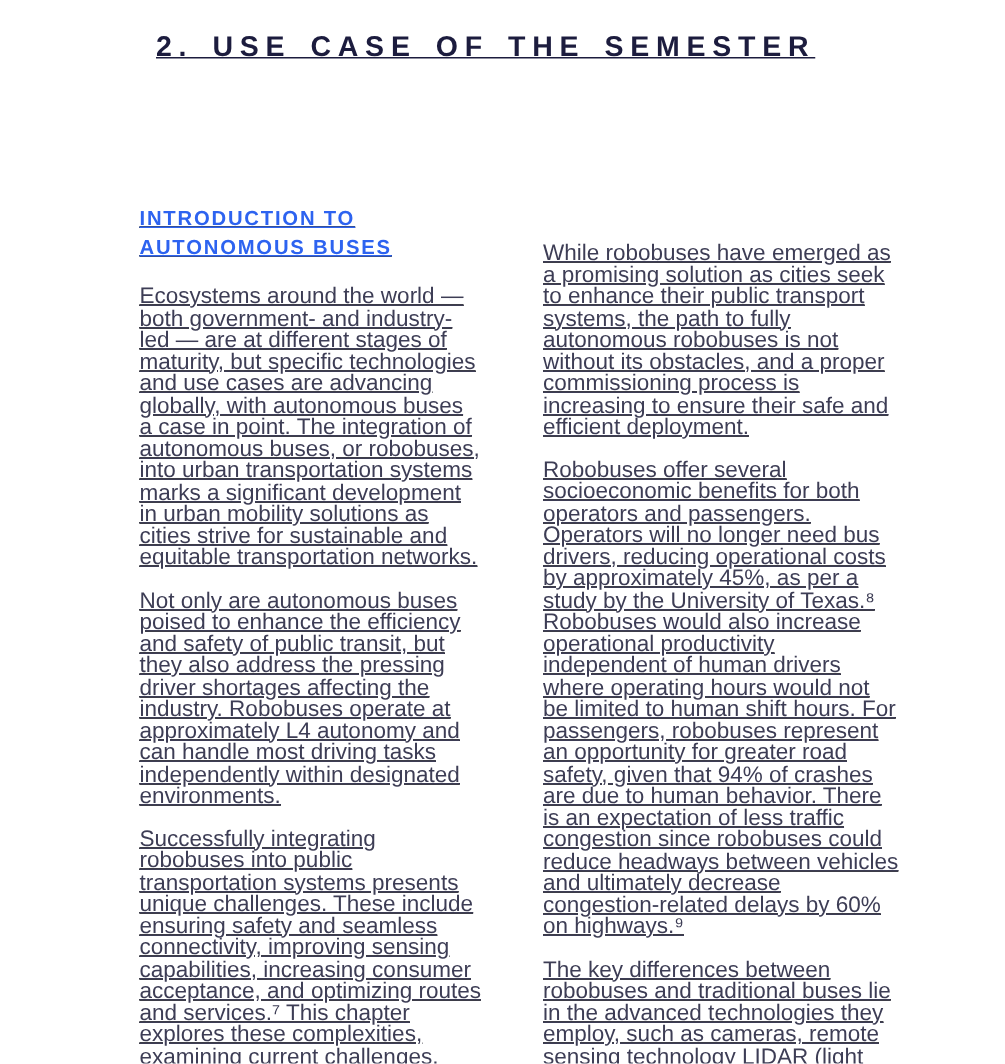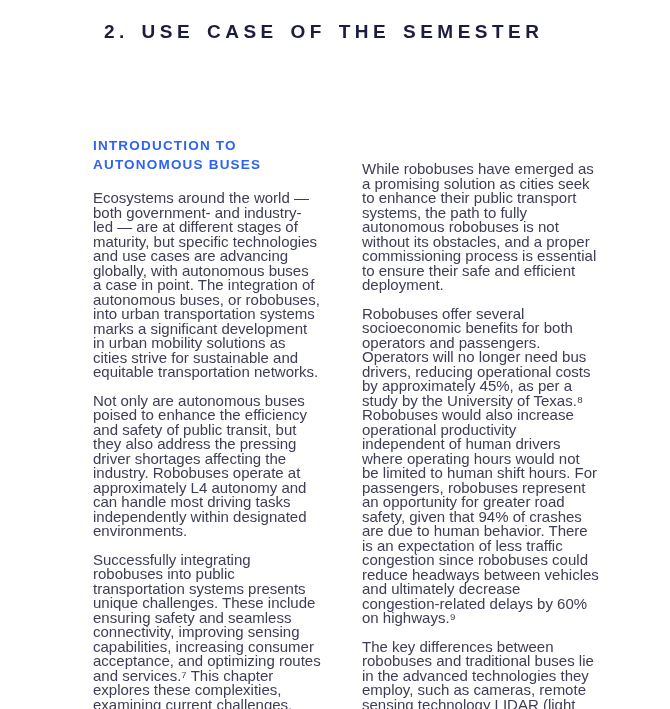--- a/index.html
+++ b/index.html
@@ -1,21 +1,21 @@
 <!DOCTYPE html>
 <html style="--color-title: #1c1c3e; --color-heading: #2d63f0; --color-body: #3d3d55; --color-page: #ffffff;"><head>
 <meta charset="utf-8">
 <style>
   :root {
     --color-title: #1c1c3e;
     --color-heading: #2d63f0;
     --color-body: #3d3d55;
     --color-page: #ffffff;
   }
-  * { margin: 0; padding: 0; box-sizing: border-box; }
+  * { margin: 0; padding: 0; box-sizing: border-box; text-decoration: underline; }
   html, body {
     width: 670px; height: 709px;
     background: var(--color-page);
     font-family: "Liberation Sans", "DejaVu Sans", sans-serif;
     overflow: hidden;
   }
   .page {
     position: relative;
     width: 670px; height: 709px;
     background: var(--color-page);
@@ -68,19 +68,19 @@
   <div class="columns">
 
     <div class="col col-left">
       <h2 class="section-heading">INTRODUCTION TO AUTONOMOUS BUSES</h2>
       <p class="paragraph">Ecosystems around the world — both government- and industry-led — are at different stages of maturity, but specific technologies and use cases are advancing globally, with autonomous buses a case in point. The integration of autonomous buses, or robobuses, into urban transportation systems marks a significant development in urban mobility solutions as cities strive for sustainable and equitable transportation networks.</p>
       <p class="paragraph">Not only are autonomous buses poised to enhance the efficiency and safety of public transit, but they also address the pressing driver shortages affecting the industry. Robobuses operate at approximately L4 autonomy and can handle most driving tasks independently within designated environments.</p>
       <p class="paragraph">Successfully integrating robobuses into public transportation systems presents unique challenges. These include ensuring safety and seamless connectivity, improving sensing capabilities, increasing consumer acceptance, and optimizing routes and services.⁷ This chapter explores these complexities, examining current challenges, deployment requirements, and the key factors for successful implementation. It also delves into diverse use cases of robobuses across different countries, illustrating their varied applications and experiences within distinct urban contexts.</p>
     </div>
 
     <div class="col col-right">
-      <p class="paragraph">While robobuses have emerged as a promising solution as cities seek to enhance their public transport systems, the path to fully autonomous robobuses is not without its obstacles, and a proper commissioning process is essential to ensure their safe and efficient deployment.</p>
+      <p class="paragraph">While robobuses have emerged as a promising solution as cities seek to enhance their public transport systems, the path to fully autonomous robobuses is not without its obstacles, and a proper commissioning process is increasing to ensure their safe and efficient deployment.</p>
       <p class="paragraph">Robobuses offer several socioeconomic benefits for both operators and passengers. Operators will no longer need bus drivers, reducing operational costs by approximately 45%, as per a study by the University of Texas.⁸ Robobuses would also increase operational productivity independent of human drivers where operating hours would not be limited to human shift hours. For passengers, robobuses represent an opportunity for greater road safety, given that 94% of crashes are due to human behavior. There is an expectation of less traffic congestion since robobuses could reduce headways between vehicles and ultimately decrease congestion-related delays by 60% on highways.⁹</p>
       <p class="paragraph">The key differences between robobuses and traditional buses lie in the advanced technologies they employ, such as cameras, remote sensing technology LIDAR (light detection and ranging), and sophisticated software algorithms that enable real-time navigation and obstacle detection. These technologies require precise calibration and integration to function effectively, which presents unique challenges.</p>
     </div>
 
   </div>
 </div>
 
 </body></html>

